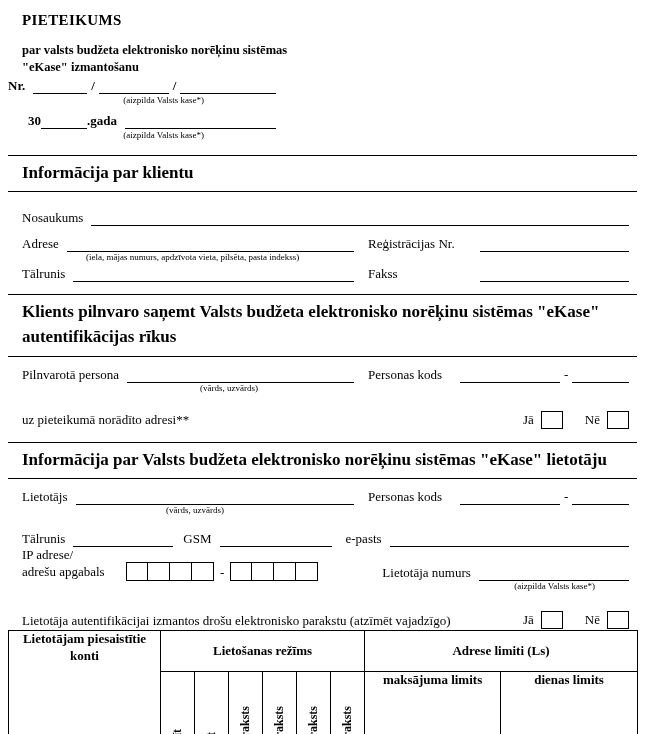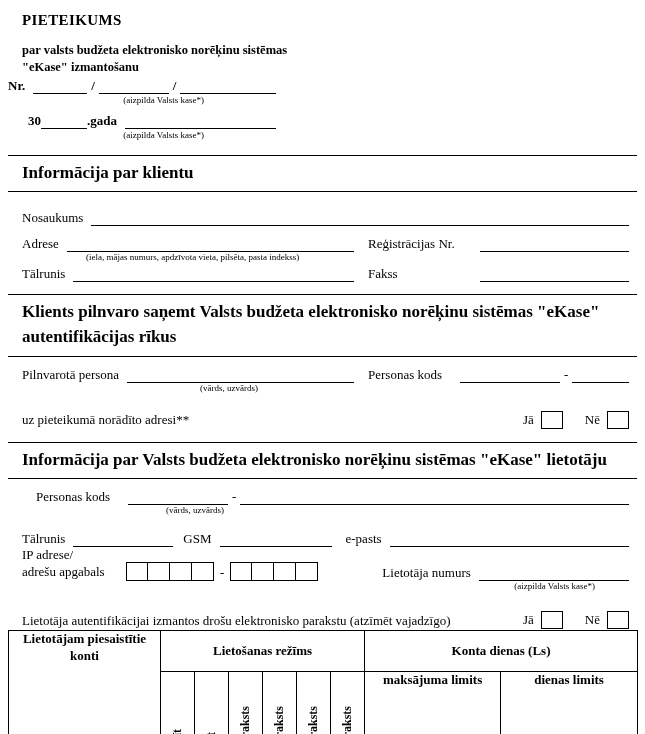--- a/index.html
+++ b/index.html
@@ -150,20 +150,24 @@
       <span class="yn-lbl">Nē</span>
       <span class="cbx"></span>
     </div>
   </div>
 
   <div class="hr" style="margin-top:12px"></div>
   <div class="section-title">Informācija par Valsts budžeta elektronisko norēķinu sistēmas "eKase" lietotāju</div>
   <div class="hr"></div>
 
   <div class="frow" style="margin-top:10px">
+    <div class="lhalf">
+      <span class="lbl">Lietotājs</span>
+      <span class="uline grow"></span>
+    </div>
     <div class="rhalf">
       <span class="pklbl">Personas kods</span>
       <span class="uline" style="width:100px"></span>
       <span class="slash">-</span>
       <span class="uline grow"></span>
     </div>
   </div>
   <div class="hint-row" style="padding-left:158px">
     <span class="hint">(vārds, uzvārds)</span>
   </div>
@@ -223,21 +227,21 @@
         <col style="width:34px">
       <col style="width:136px">
         <col style="width:137px">
     </colgroup>
     <tbody>
         <tr style="height:41px">
       <th rowspan="2" class="acc-hdr">
         <div>Lietotājam piesaistītie konti</div>
       </th>
       <th colspan="6" class="mode-hdr">Lietošanas režīms</th>
-      <th colspan="2" class="lim-hdr">Konta dienas (Ls)</th>
+      <th colspan="2" class="lim-hdr">Adrese limiti (Ls)</th>
     </tr>
     <tr style="height:93px">
       <th>
             <div class="vwrap">
               <span class="vtxt">Skatīt</span>
             </div>
           </th>
       <th>
             <div class="vwrap">
               <span class="vtxt">Vadīt</span>

